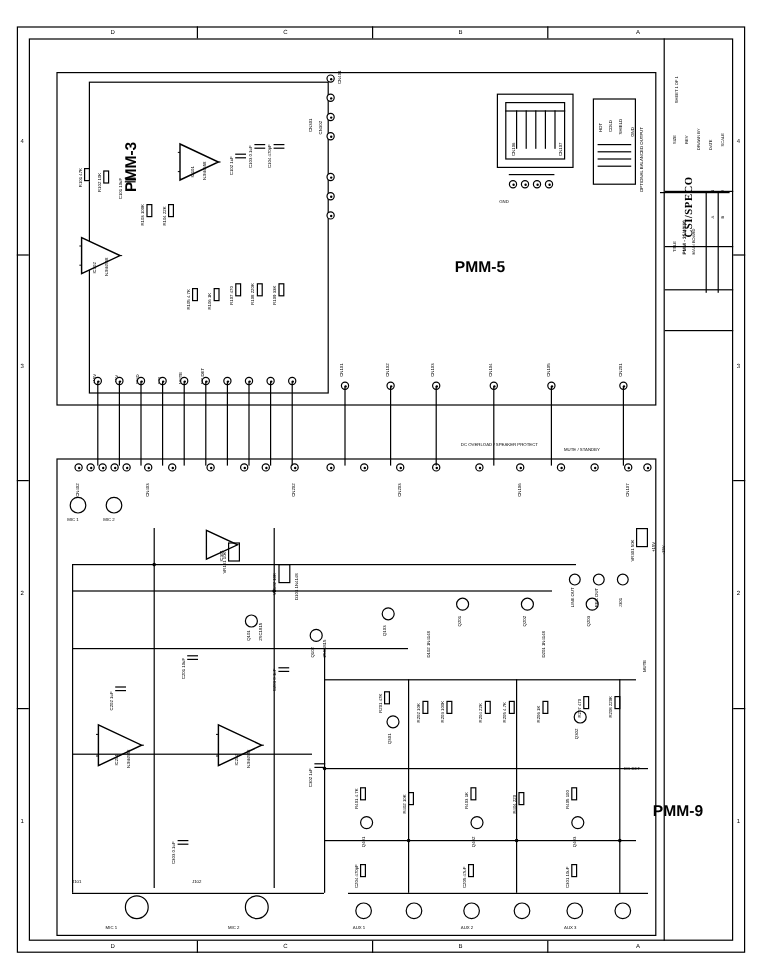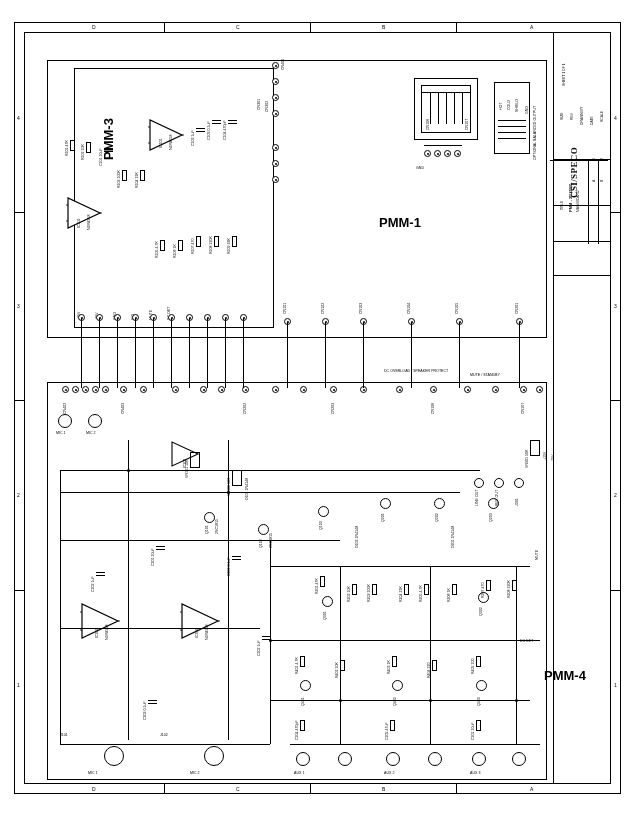--- a/index.html
+++ b/index.html
@@ -244,21 +244,21 @@
 
   <div class="zone-label" style="left:614px;top:115px;">4</div>
   <div class="zone-label" style="left:614px;top:303px;">3</div>
   <div class="zone-label" style="left:614px;top:492px;">2</div>
   <div class="zone-label" style="left:614px;top:682px;">1</div>
 
   <div class="blk" style="left:47px;top:60px;width:500px;height:278px;"></div>
   <div class="blk" style="left:74px;top:68px;width:200px;height:260px;"></div>
 
   <div class="big-label-v" style="left:101px;top:160px;">PMM-3</div>
-  <div class="big-label" style="left:379px;top:215px;">PMM-1</div>
+  <div class="big-label" style="left:379px;top:215px;">PMM-5</div>
 
   <div class="blk" style="left:414px;top:78px;width:64px;height:62px;"></div>
   <div class="blk-thin" style="left:421px;top:85px;width:50px;height:48px;"></div>
   <div class="vline-t" style="left:430px;top:92px;height:32px;"></div>
   <div class="vline-t" style="left:438px;top:92px;height:32px;"></div>
   <div class="vline-t" style="left:446px;top:92px;height:32px;"></div>
   <div class="vline-t" style="left:454px;top:92px;height:32px;"></div>
   <div class="vline-t" style="left:462px;top:92px;height:32px;"></div>
   <div class="hline-t" style="left:421px;top:92px;width:50px;"></div>
   <div class="txt-v" style="left:427px;top:130px;">CN106</div>
@@ -368,21 +368,21 @@
   <div class="pad" style="left:272px;top:94px;"></div>
   <div class="pad" style="left:272px;top:110px;"></div>
   <div class="pad" style="left:272px;top:144px;"></div>
   <div class="pad" style="left:272px;top:160px;"></div>
   <div class="pad" style="left:272px;top:176px;"></div>
   <div class="txt-v" style="left:258px;top:110px;">CN301</div>
   <div class="txt-v" style="left:266px;top:112px;">CN302</div>
   <div class="txt-v" style="left:282px;top:70px;">CN401</div>
 
   <div class="blk" style="left:47px;top:382px;width:500px;height:398px;"></div>
-  <div class="big-label" style="left:544px;top:668px;">PMM-4</div>
+  <div class="big-label" style="left:544px;top:668px;">PMM-9</div>
 
   <div class="pad" style="left:62px;top:386px;"></div>
   <div class="pad" style="left:72px;top:386px;"></div>
   <div class="pad" style="left:82px;top:386px;"></div>
   <div class="pad" style="left:92px;top:386px;"></div>
   <div class="pad" style="left:102px;top:386px;"></div>
   <div class="pad" style="left:120px;top:386px;"></div>
   <div class="pad" style="left:140px;top:386px;"></div>
   <div class="pad" style="left:172px;top:386px;"></div>
   <div class="pad" style="left:200px;top:386px;"></div>

